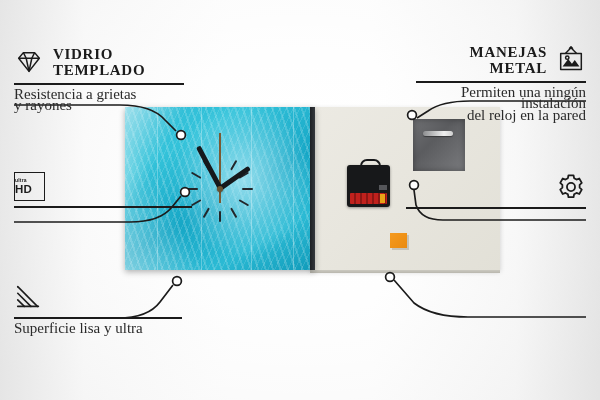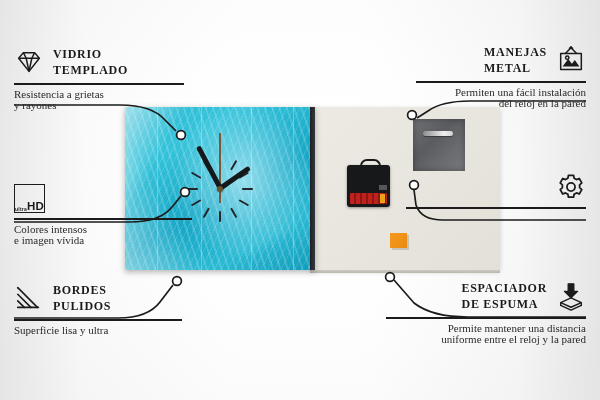--- a/index.html
+++ b/index.html
@@ -20,43 +20,42 @@
   }
   svg.lines{position:absolute;left:0;top:0;width:600px;height:400px;pointer-events:none;}
 
   
   .callout{position:absolute;width:240px;}
   .callout .head{display:flex;align-items:center;gap:9px;}
   .callout.left .head{justify-content:flex-start;}
   .callout.right .head{justify-content:flex-end;}
   .title{
     font-family:"Liberation Serif", serif;
-    font-weight:700;font-size:12px;line-height:16px;
+    font-weight:700;font-size:15px;line-height:16px;
     letter-spacing:.7px;color:#1b1b1b;text-transform:uppercase;
     white-space:pre-line;
   }
   .callout.left .title{text-align:left;}
-  .callout.right .title{}
+  .callout.right .title{text-align:right;}
   .rule{height:1.6px;background:#1b1b1b;margin-top:5px;}
   .desc{
     font-family:"Liberation Serif", serif;
-    font-size:11px;line-height:11.6px;color:#2a2a2a;
+    font-size:15px;line-height:11.6px;color:#2a2a2a;
     margin-top:4px;white-space:pre-line;
   }
   .callout.left .desc{text-align:left;}
   .callout.right .desc{text-align:right;}
 
   .ico{width:30px;height:30px;flex:0 0 30px;display:block;}
 
   
   .hdbox{
     width:29px;height:27px;flex:0 0 29px;border:1.6px solid #1b1b1b;
-    display:flex;flex-direction:row;align-items:flex-end;justify-content:center;
+    display:flex;flex-direction:column;align-items:flex-start;justify-content:center;
     line-height:1;
-    margin-top:12px;
   }
   .hdbox .u{font-family:"Liberation Sans",sans-serif;font-size:5px;font-weight:700;letter-spacing:.2px;color:#1b1b1b;}
   .hdbox .h{font-family:"Liberation Sans",sans-serif;font-size:11.5px;font-weight:700;letter-spacing:.2px;color:#1b1b1b;margin-top:1px;}
 
   
   #product{position:absolute;left:125px;top:107px;width:375px;height:165px;}
 
   #backpanel{
     position:absolute;left:185px;top:0;width:190px;height:163px;
     background:linear-gradient(135deg,#eceae3 0%,#e8e6de 45%,#e2e0d7 100%);
@@ -243,36 +242,32 @@
   </div>
 
   <div class="callout left" style="left:14px;top:172px;width:178px;">
     <div class="head">
       <div class="hdbox">
         <span class="u">ultra</span>
         <span class="h">HD</span>
       </div>
     </div>
     <div class="rule"></div>
-    <div class="desc">Colores intensos
-e imagen vívida</div>
   </div>
 
   <div class="callout left" style="left:14px;top:282px;width:168px;">
     <div class="head">
       <svg class="ico" viewBox="0 0 32 32">
         <g stroke="#1b1b1b" stroke-width="1.7" stroke-linecap="round">
           <line x1="4" y1="5" x2="25" y2="26"></line>
           <line x1="4" y1="12" x2="18" y2="26"></line>
           <line x1="4" y1="19" x2="11" y2="26"></line>
           <line x1="4" y1="26" x2="26" y2="26"></line>
         </g>
       </svg>
-      <div class="title">BORDES
-PULIDOS</div>
     </div>
     <div class="rule"></div>
     <div class="desc">Superficie lisa y ultra</div>
   </div>
 
   <div class="callout right" style="left:416px;top:44px;width:170px;">
     <div class="head">
       <div class="title">MANEJAS
 METAL</div>
       <svg class="ico" viewBox="0 0 32 32">
@@ -280,48 +275,30 @@
           <path d="M14 4 L16 2 L18 4"></path>
           <path d="M16 3 L10 9"></path>
             <path d="M16 3 L22 9"></path>
           <rect x="5" y="9" width="22" height="17"></rect>
           <path d="M7 23 L13 15 L17 20 L20 16 L25 23 Z" fill="#1b1b1b" stroke="none"></path>
           <circle cx="12" cy="13.5" r="1.8"></circle>
         </g>
       </svg>
     </div>
     <div class="rule"></div>
-    <div class="desc">Permiten una fácil instalación
+    <div class="desc">Permiten una ningún instalación
 del reloj en la pared</div>
   </div>
 
   <div class="callout right" style="left:406px;top:172px;width:180px;">
     <div class="head">
       <svg class="ico" viewBox="0 0 32 32">
         <g fill="none" stroke="#1b1b1b" stroke-width="1.9" stroke-linejoin="round">
           <path d="M13.3 3.5 h5.4 l.6 3.1 2.6 1.5 2.9-1.2 2.7 4.7-2.3 2.1v3l2.3 2.1-2.7 4.7-2.9-1.2-2.6 1.5-.6 3.1h-5.4l-.6-3.1-2.6-1.5-2.9 1.2-2.7-4.7 2.3-2.1v-3l-2.3-2.1 2.7-4.7 2.9 1.2 2.6-1.5 z"></path>
           <circle cx="16" cy="16" r="4.3"></circle>
         </g>
       </svg>
     </div>
     <div class="rule"></div>
   </div>
 
-  <div class="callout right" style="left:386px;top:280px;width:200px;">
-    <div class="head">
-      <div class="title">ESPACIADOR
-DE ESPUMA</div>
-      <svg class="ico" viewBox="0 0 32 32">
-        <g fill="#1b1b1b" stroke="#1b1b1b" stroke-width="1.4" stroke-linejoin="round">
-          <path d="M13 3 h6 v8 h4 l-7 7 -7-7 h4 z"></path>
-        </g>
-        <g fill="none" stroke="#1b1b1b" stroke-width="1.5" stroke-linejoin="round">
-          <path d="M16 18 L5 23 L16 28 L27 23 Z"></path>
-          <path d="M5 23 v3 l11 5 11-5 v-3"></path>
-        </g>
-      </svg>
-    </div>
-    <div class="rule"></div>
-    <div class="desc">Permite mantener una distancia
-uniforme entre el reloj y la pared</div>
-  </div>
 
 </div>
 
 </body></html>

